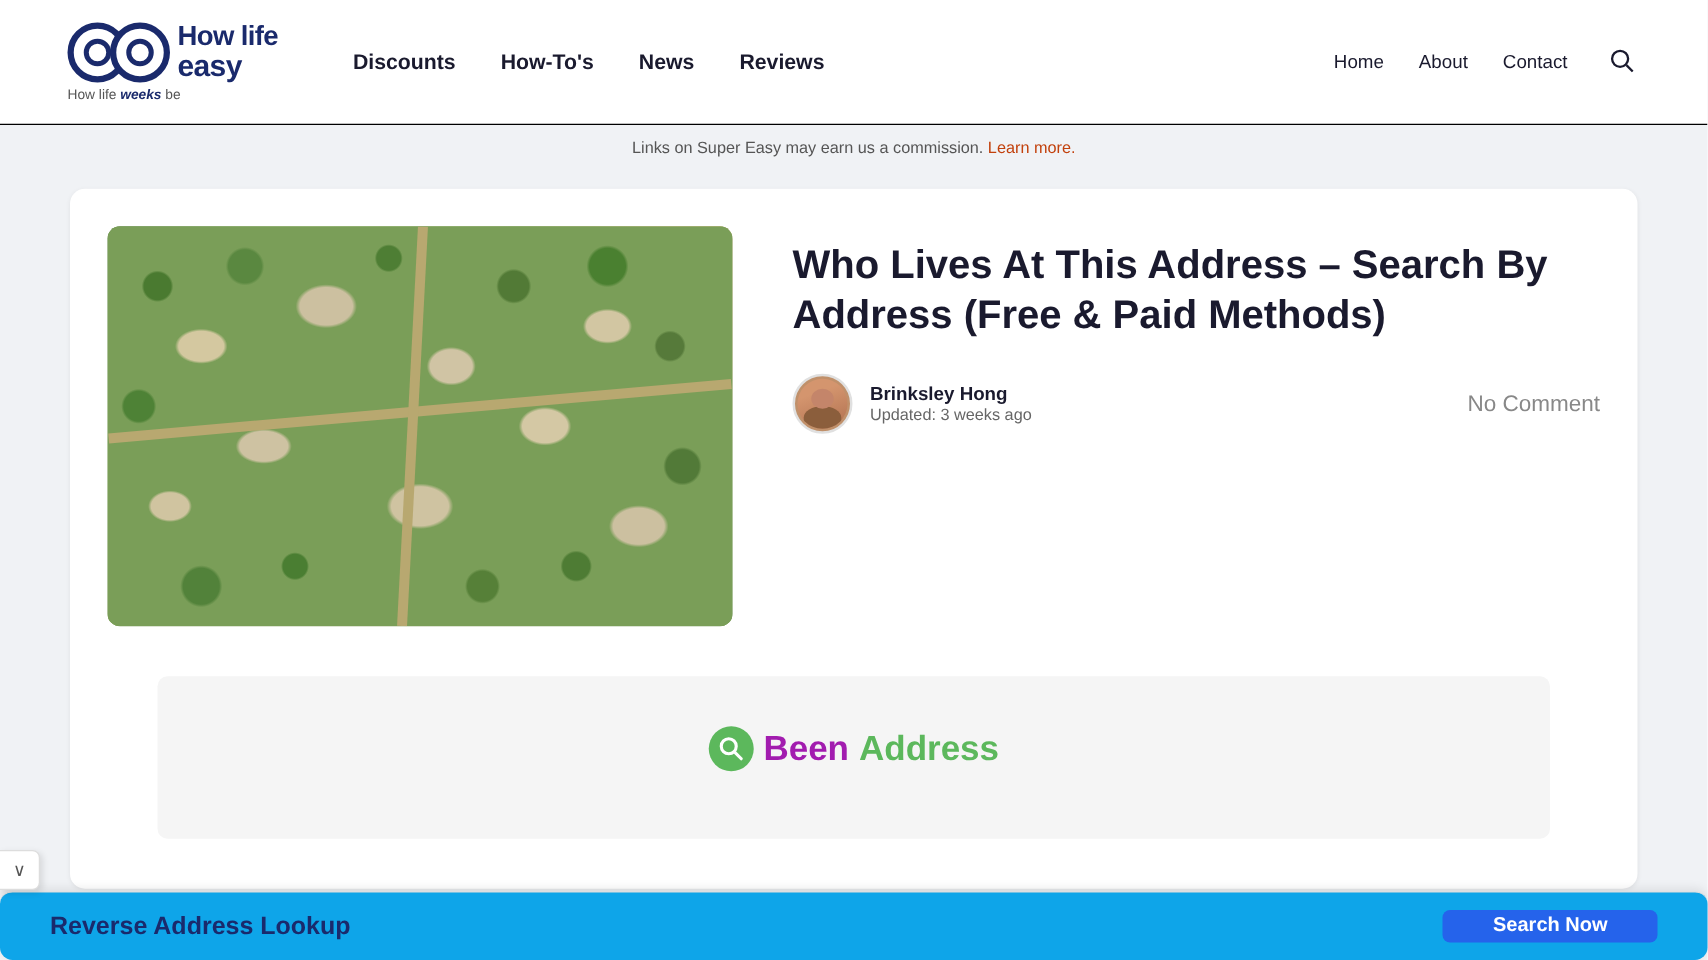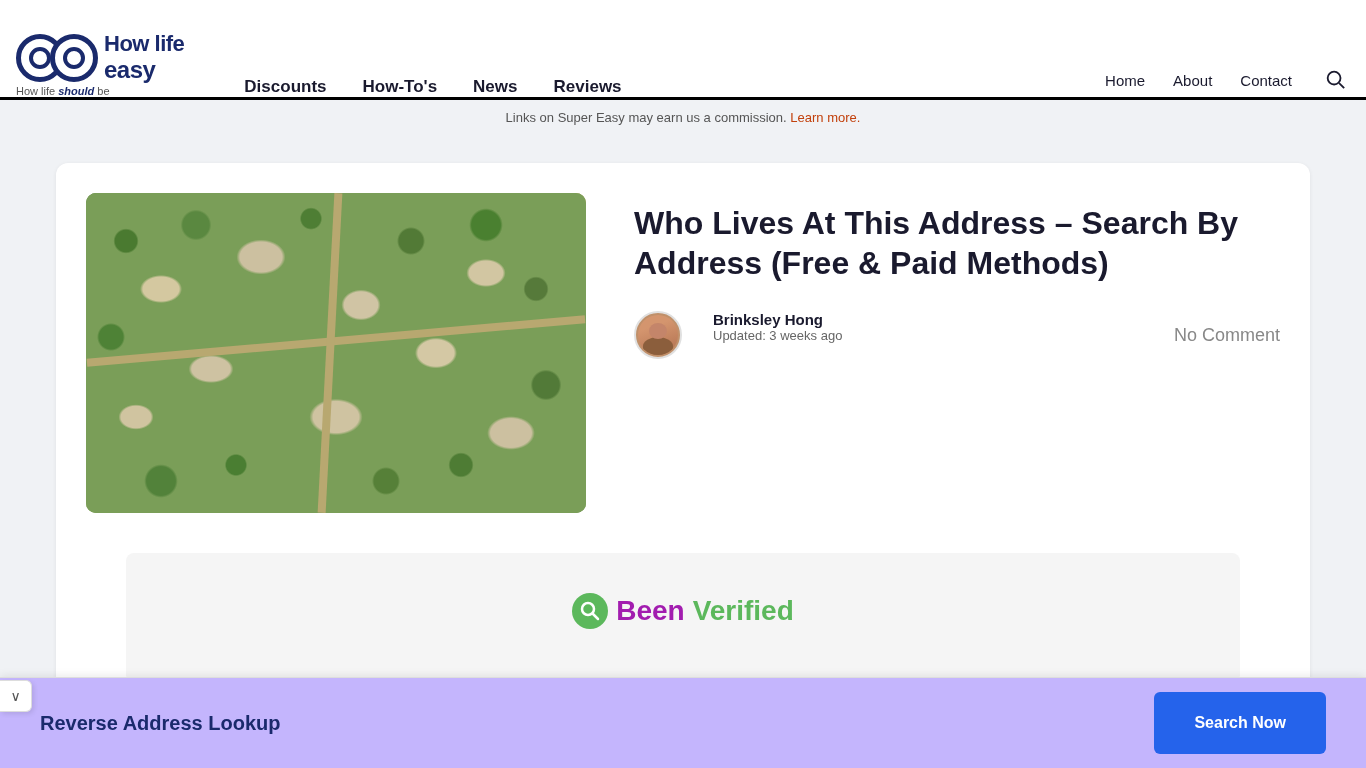--- a/index.html
+++ b/index.html
@@ -1,25 +1,25 @@
 <!DOCTYPE html>
 <html><head>
   <meta charset="utf-8">
   <style>
     * { margin: 0; padding: 0; box-sizing: border-box; }
     body { font-family: -apple-system, BlinkMacSystemFont, 'Segoe UI', sans-serif; background: #f0f2f5; min-height: 768px; }
 
     
     .header {
       background: #fff;
-      border-bottom: 3px solid #000000;
+      border-bottom: 1px solid #000000;
       height: 100px;
       display: flex;
-      align-items: flex-end;
-      padding: 0 16px;
+      align-items: center;
+      padding: 0 54px;
       position: relative;
       z-index: 10;
     }
     .logo-area {
       display: flex;
       flex-direction: column;
       align-items: flex-start;
       margin-right: 60px;
     }
     .logo-graphic {
@@ -118,21 +118,21 @@
       text-align: center;
       padding: 10px;
       font-size: 13px;
       color: #555;
     }
     .commission-bar a { color: #c2410c; text-decoration: none; }
 
     
     .main-content {
       max-width: 1310px;
-      margin: 28px auto;
+      margin: 16px auto;
       padding: 0 28px;
     }
 
     
     .article-card {
       background: #fff;
       border-radius: 12px;
       padding: 30px 30px 40px;
       box-shadow: 0 1px 4px rgba(0,0,0,0.07);
     }
@@ -231,21 +231,22 @@
       line-height: 1.25;
       margin-bottom: 28px;
     }
     .author-row {
       display: flex;
       align-items: center;
       justify-content: space-between;
     }
     .author-info {
       display: flex;
-      gap: 31px;
+      align-items: center;
+      gap: 14px;
     }
     .author-avatar {
       width: 48px;
       height: 48px;
       border-radius: 50%;
       overflow: hidden;
       background: #c0906a;
       border: 2px solid #e0e0e0;
       display: flex;
       align-items: center;
@@ -335,40 +336,41 @@
       font-weight: 700;
       color: #5cb85c;
     }
 
     
     .bottom-bar {
       position: fixed;
       bottom: 0;
       left: 0;
       right: 0;
-      background: #c4b5fd;
+      background: #0ea5e9;
       border-top: 1px solid #ddd;
       padding: 14px 40px;
       display: flex;
       align-items: center;
       justify-content: space-between;
       z-index: 100;
       box-shadow: 0 -2px 8px rgba(0,0,0,0.08);
+      border-radius: 10px;
     }
     .bottom-bar-title {
       font-size: 20px;
       font-weight: 800;
       color: #1a2a6c;
     }
     .search-now-btn {
       background: #2563eb;
       color: white;
       border: none;
       border-radius: 6px;
-      padding: 22px 40px;
+      padding: 4px 40px;
       font-size: 16px;
       font-weight: 700;
       cursor: pointer;
     }
 
     
     .collapse-btn {
       position: fixed;
       left: 0;
       bottom: 56px;
@@ -406,21 +408,21 @@
             <div class="circle-inner"></div>
           </div>
         </div>
       </div>
       <div class="logo-text-block">
         <span class="logo-super">How life </span>
         <span class="logo-easy">easy</span>
       </div>
     </div>
     <div class="logo-tagline">
-      How life <span>should</span> be
+      How life <span>weeks</span> be
     </div>
   </div>
 
   <nav class="main-nav">
     <a href="#">Discounts</a>
     <a href="#">How-To's</a>
     <a href="#">News</a>
     <a href="#">Reviews</a>
   </nav>
 
@@ -473,21 +475,21 @@
 
     <div class="been-verified-section">
       <div class="bv-logo">
         <div class="bv-icon">
           <svg width="22" height="22" viewBox="0 0 22 22" fill="none">
             <circle cx="9" cy="9" r="6" stroke="white" stroke-width="2.5" fill="none"></circle>
             <line x1="13.5" y1="13.5" x2="19" y2="19" stroke="white" stroke-width="2.5" stroke-linecap="round"></line>
           </svg>
         </div>
         <span class="bv-text-been">Been</span>
-          <span class="bv-text-verified">Verified</span>
+          <span class="bv-text-verified">Address</span>
       </div>
     </div>
 
   </article>
 </main>
 
 <div class="collapse-btn">
   <span>∨</span>
 </div>
 

